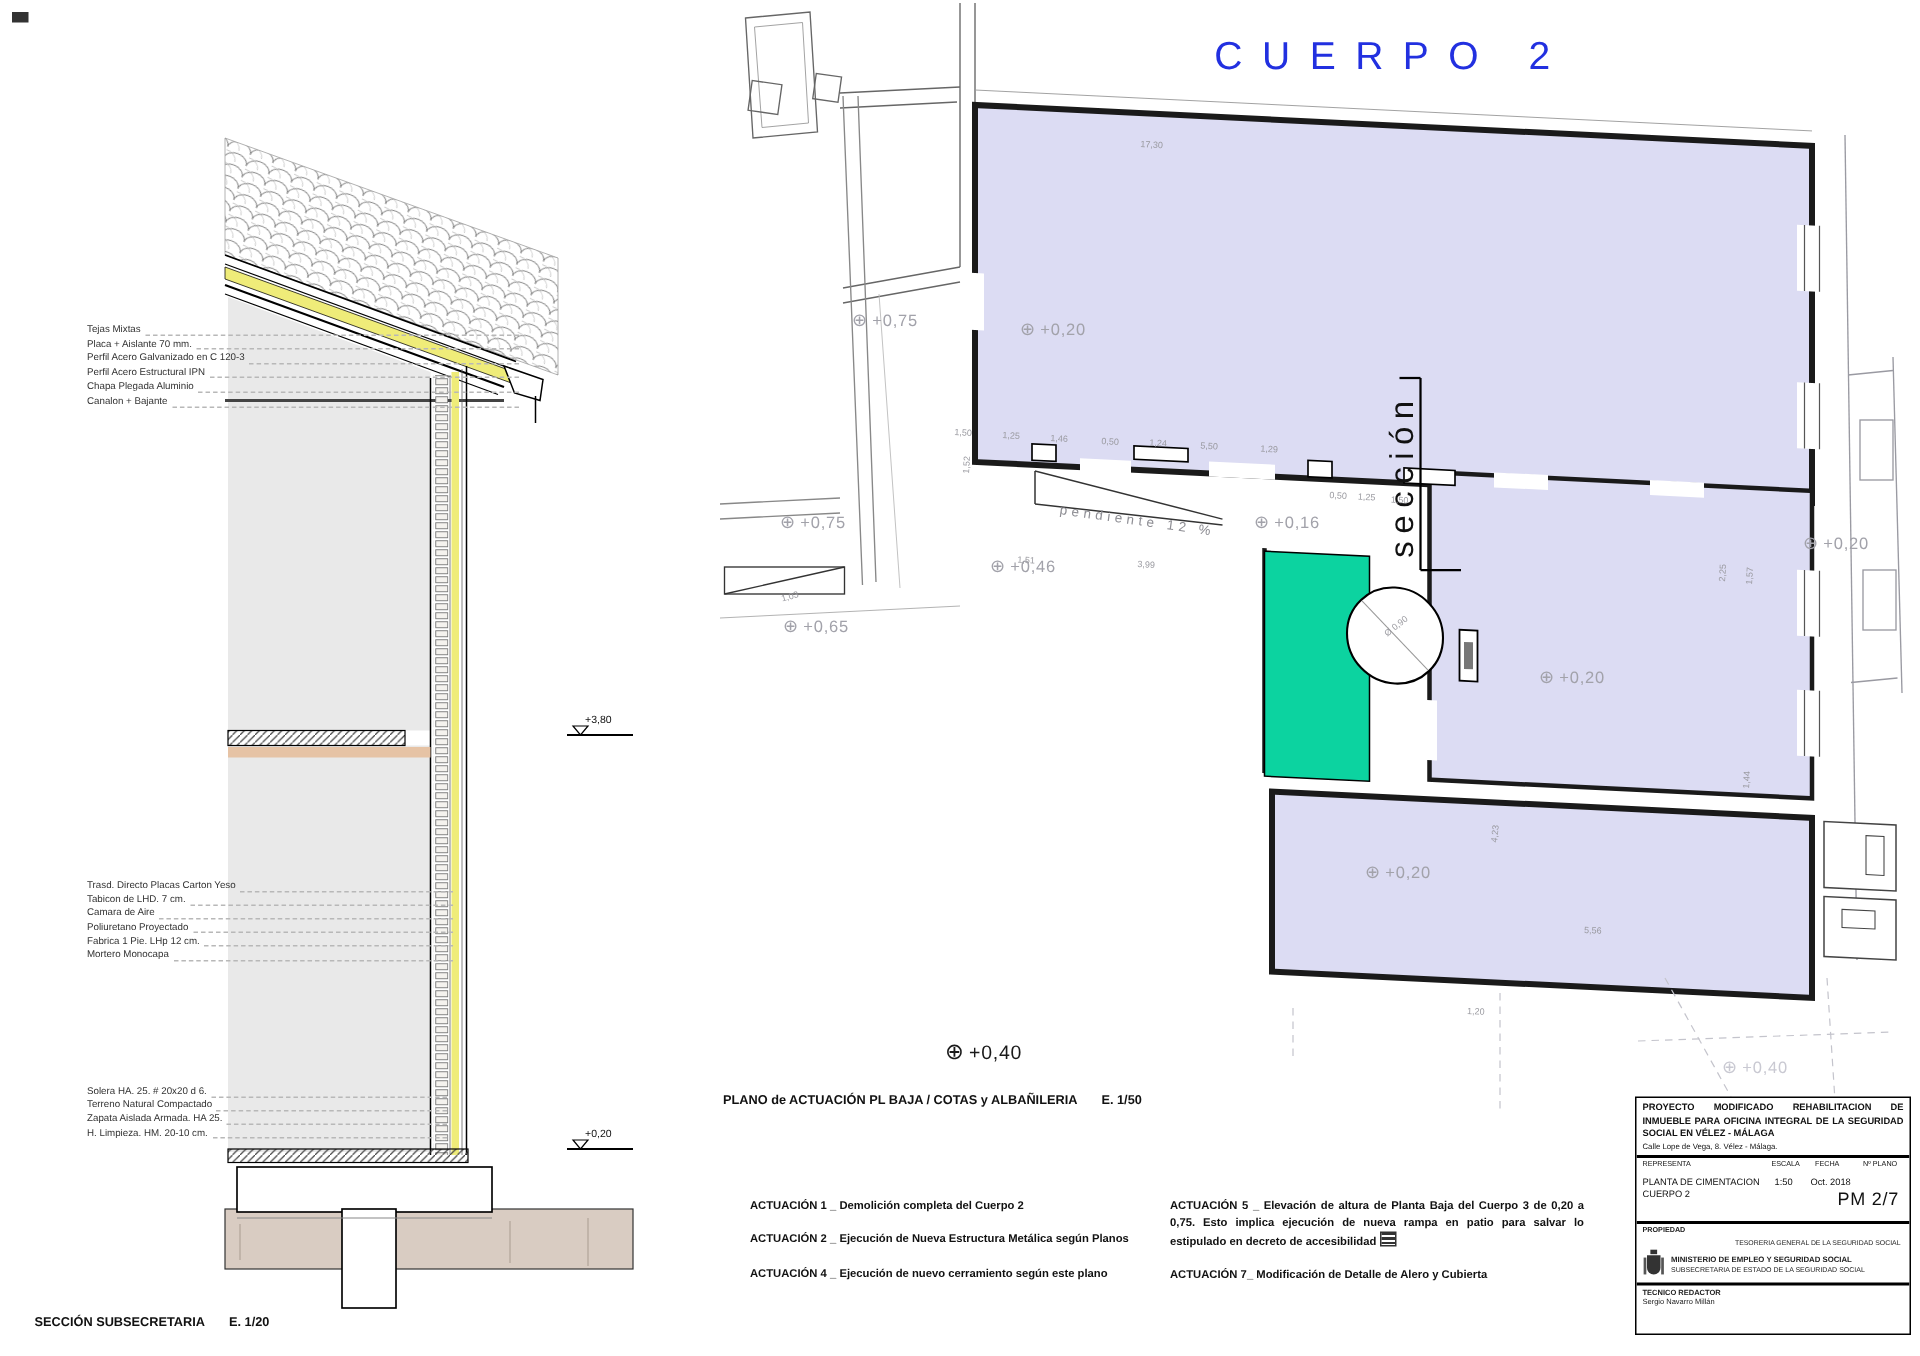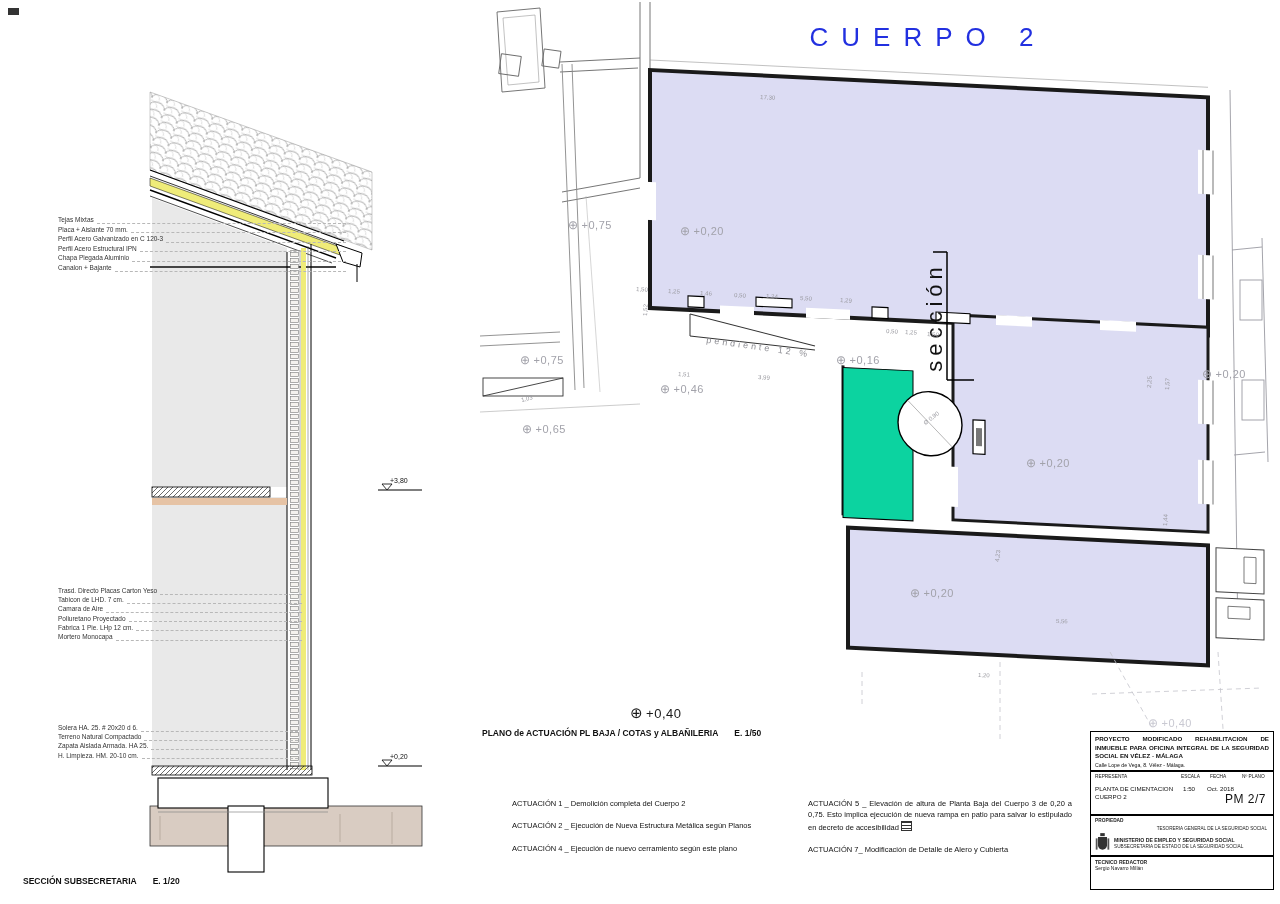--- a/index.html
+++ b/index.html
@@ -4,21 +4,21 @@
 <style>
   html,body{margin:0;padding:0;background:#fff;}
   .sheet{position:relative;width:1280px;height:904px;background:#ffffff;overflow:hidden;
          font-family:"Liberation Sans",sans-serif;color:#222;}
   .abs{position:absolute;}
   
   .lbl-row{position:absolute;display:flex;align-items:flex-end;}
   .lbl-row .lbl{font-size:6.5px;color:#333;white-space:nowrap;padding-right:3px;line-height:1;}
   .lbl-row .leader{flex:1;border-bottom:1px dashed #b8b8b8;height:4px;}
   
-  .spot{position:absolute;font-size:11px;color:#a2a2aa;white-space:nowrap;letter-spacing:.5px;margin-top:12px;}
+  .spot{position:absolute;font-size:11px;color:#a2a2aa;white-space:nowrap;letter-spacing:.5px;}
   .spot .tgt{font-size:12px;margin-right:3px;}
   .spot.faint{color:#c9c9d2;}
   .spot.big{font-size:13px;color:#1a1a1a;letter-spacing:.5px;}
   .spot.big .tgt{font-size:15px;}
   
   .dim{position:absolute;font-size:6px;color:#9a9aa0;white-space:nowrap;transform-origin:left bottom;}
   
   .plan-title{position:absolute;left:788px;top:22px;width:280px;text-align:center;
               font-size:26px;font-weight:500;letter-spacing:13px;color:#2230e0;}
   
@@ -26,21 +26,21 @@
            transform:rotate(-90deg);font-size:22px;letter-spacing:5px;color:#111;font-weight:500;}
   .pendiente{position:absolute;left:706px;top:342px;transform:rotate(8deg);
              font-size:9px;letter-spacing:3px;color:#8e8e94;white-space:nowrap;}
   
   .caption{position:absolute;font-size:8.5px;font-weight:700;color:#111;white-space:nowrap;}
   .caption .sc{margin-left:16px;font-weight:700;}
   
   .level{position:absolute;font-size:7px;color:#111;white-space:nowrap;}
   
   .notes{position:absolute;width:272px;}
-  .note{font-size:7.5px;font-weight:400;line-height:1.5;color:#111;margin:0 0 11px 16px;text-align:justify;}
+  .note{font-size:7.5px;font-weight:700;line-height:1.5;color:#111;margin:0 0 11px 4px;text-align:justify;}
   .mini-stamp{display:inline-block;width:9px;height:8px;vertical-align:-1px;margin-left:2px;
               background:repeating-linear-gradient(#333 0 1.5px,#fff 1.5px 3px);border:0.5px solid #333;}
   
   .tb{position:absolute;left:1090px;top:731px;width:182px;height:157px;border:1.3px solid #000;
       background:#fff;overflow:hidden;}
   .tb .proj{margin:3px 4px 1px;font-size:6.2px;font-weight:700;line-height:1.4;text-align:justify;color:#111;}
   .tb .addr{margin:1px 4px 2px;font-size:5.2px;color:#111;}
   .tb .rule2{border-top:2px solid #000;margin:1px 0 0;}
   .tb .hdrs{position:relative;height:9px;margin-top:2px;font-size:4.8px;color:#111;}
   .tb .hdrs span{position:absolute;top:0;}
@@ -358,21 +358,21 @@
       <div class="dim" style="left: 1056px; top: 618px; transform: rotate(2deg);">5,56</div>
       <div class="dim" style="left: 978px; top: 672px; transform: rotate(2deg);">1,20</div>
       <div class="dim" style="left: 926px; top: 420px; transform: rotate(-38deg);">Ø 0,90</div>
     </div>
 
   <div class="notes" id="notesLeft" style="left:496px;top:798px">
       <p class="note">ACTUACIÓN 1 _ Demolición completa del Cuerpo 2</p>
       <p class="note">ACTUACIÓN 2 _ Ejecución de Nueva Estructura Metálica según Planos</p>
       <p class="note">ACTUACIÓN 4 _ Ejecución de nuevo cerramiento según este plano</p>
     </div>
-  <div class="notes" id="notesRight" style="left:792px;top:798px;width:280px">
+  <div class="notes" id="notesRight" style="left:776px;top:798px;width:280px">
       <p class="note">ACTUACIÓN 5 _ Elevación de altura de Planta Baja del Cuerpo 3 de 0,20 a 0,75. Esto implica ejecución de nueva rampa en patio para salvar lo estipulado en decreto de accesibilidad<span class="mini-stamp"></span></p>
       <p class="note">ACTUACIÓN 7_ Modificación de Detalle de Alero y Cubierta</p>
     </div>
 
   <div class="tb">
     <div class="proj">PROYECTO MODIFICADO REHABILITACION DE INMUEBLE PARA OFICINA INTEGRAL DE LA SEGURIDAD SOCIAL EN VÉLEZ - MÁLAGA</div>
     <div class="addr">Calle Lope de Vega, 8. Vélez - Málaga.</div>
     <div class="rule2"></div>
     <div class="hdrs">
       <span style="left:4px">REPRESENTA</span>

